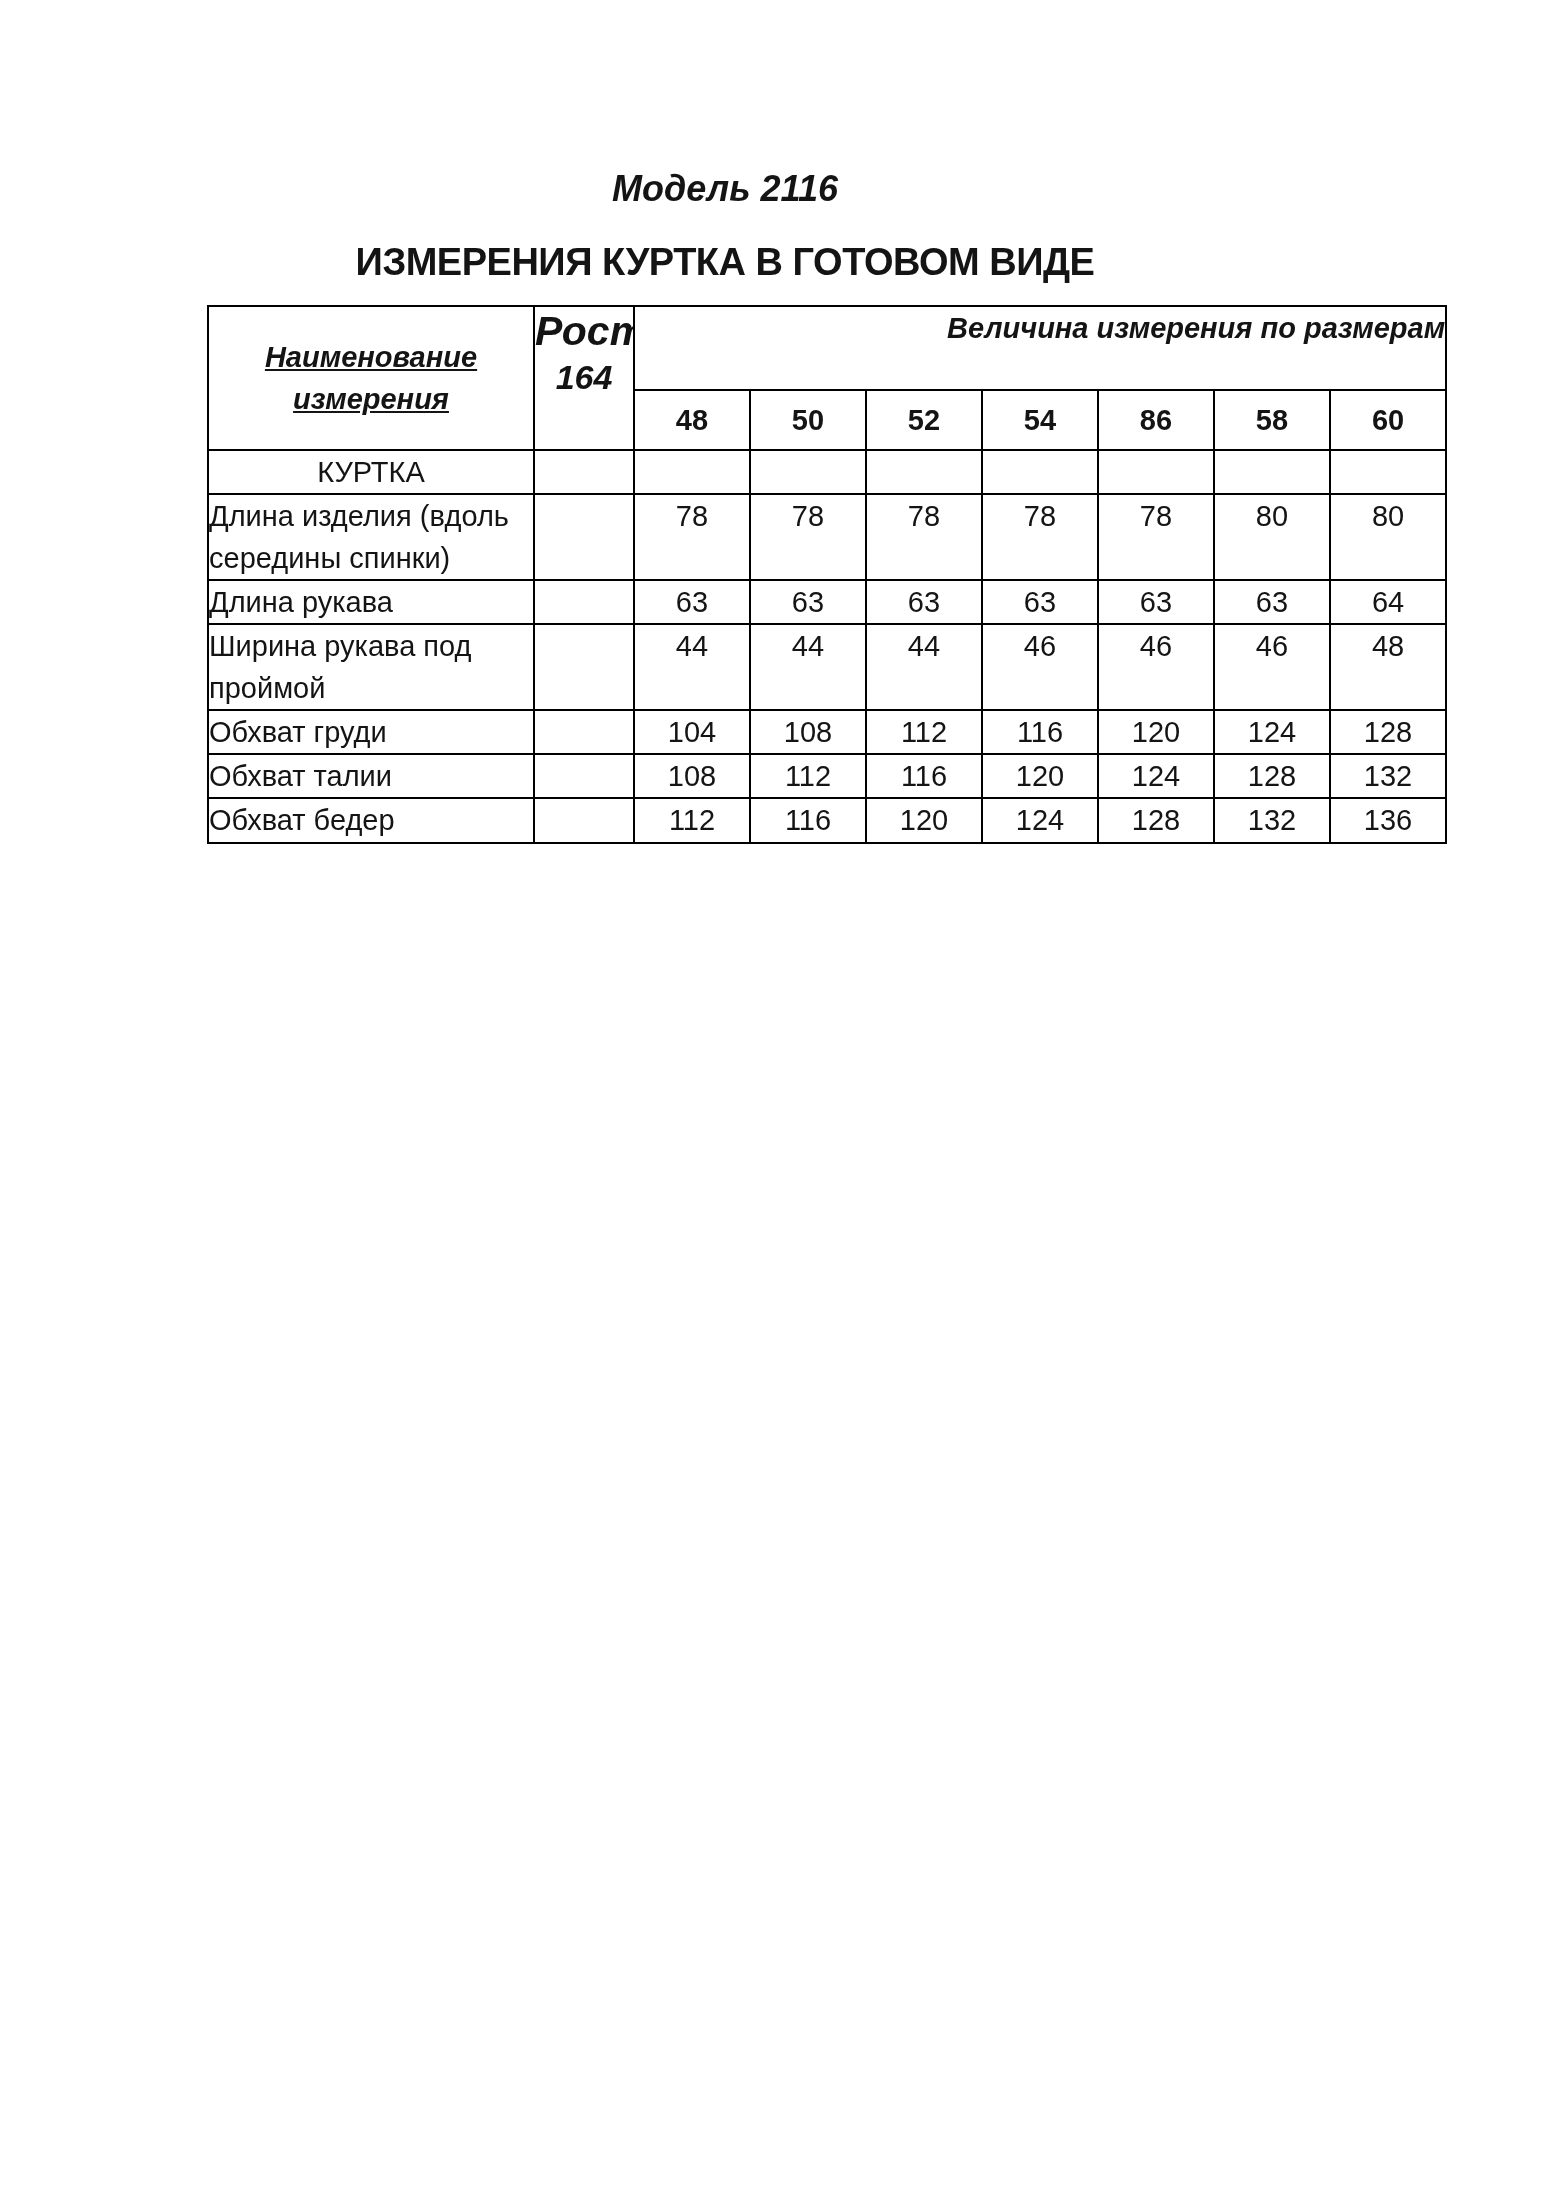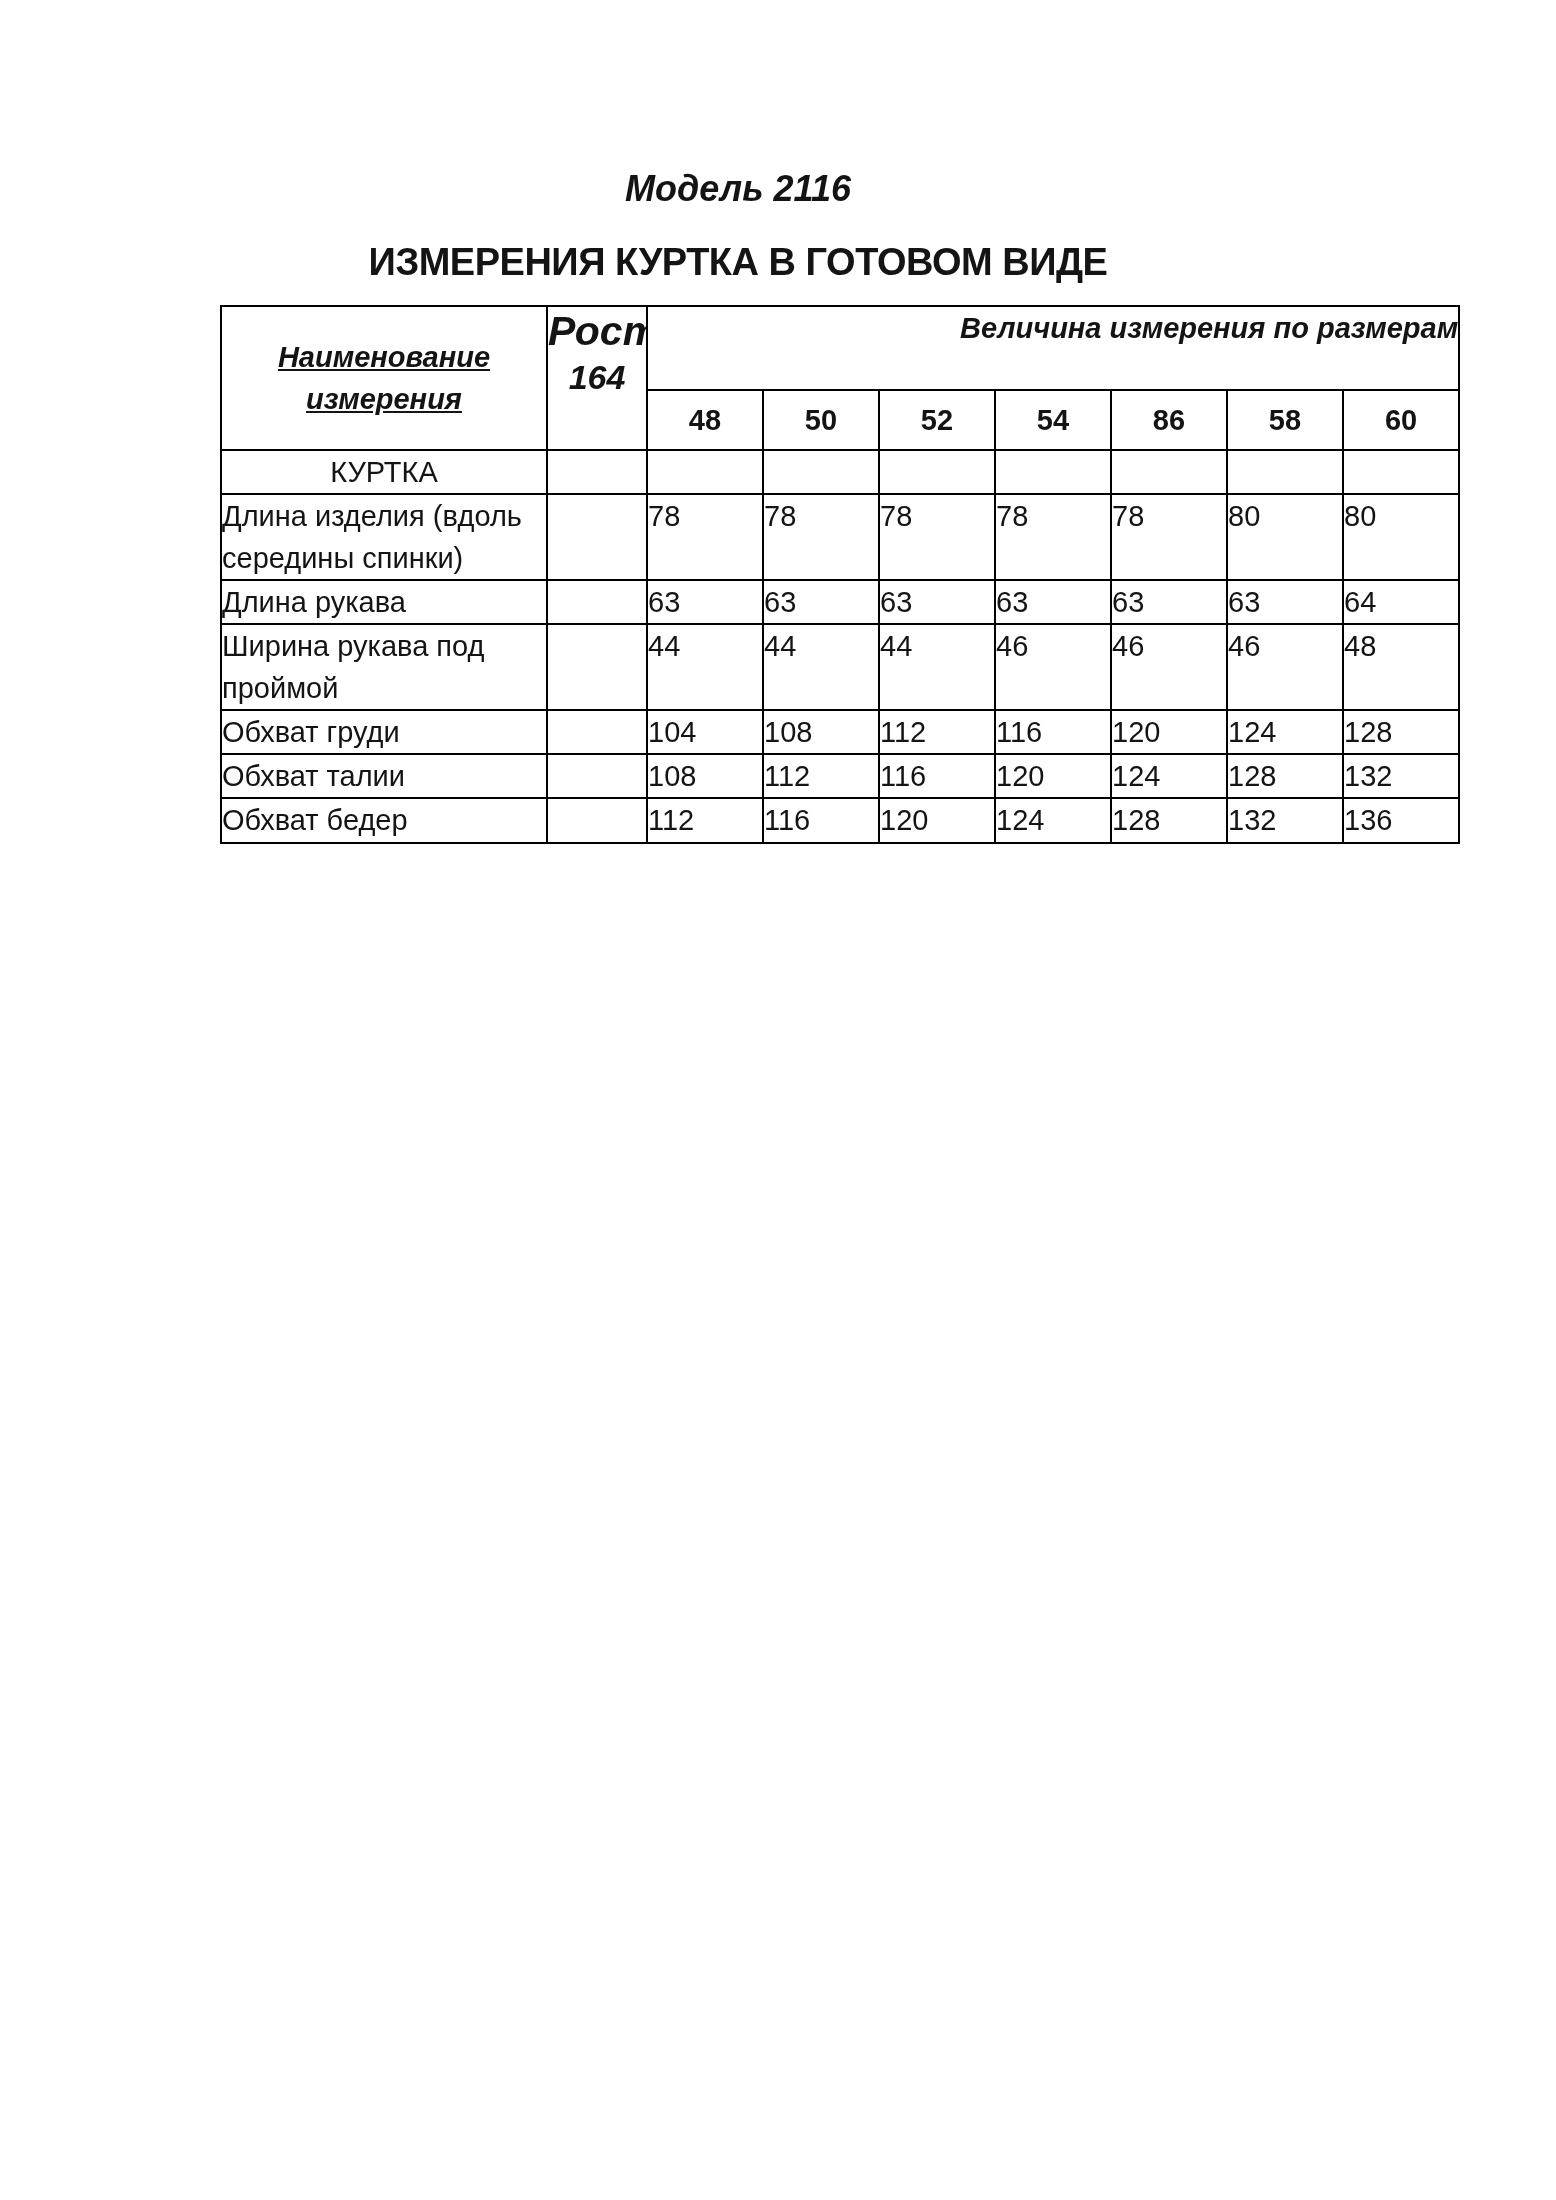--- a/index.html
+++ b/index.html
@@ -11,21 +11,21 @@
     position: relative;
     width: 1556px;
     height: 2200px;
     background: #ffffff;
     color: #141414;
     font-family: "Liberation Sans", sans-serif;
     overflow: hidden;
   }
   .content {
     position: absolute;
-    left: 220px;
+    left: 207px;
     top: 168px;
     width: 1036px;
   }
   .title {
     text-align: center;
     font-size: 36px;
     line-height: 1.15;
     font-weight: 700;
     font-style: italic;
     letter-spacing: 0px;
@@ -95,20 +95,21 @@
   }
   td.c-label {
     text-align: left;
     padding: 3px 10px 3px 12px;
     margin-left: 8px;
   }
   td.c-label.center {
     text-align: center;
   }
   td.c-val {
+    text-align: center;
     padding-top: 3px;
   }
 </style>
 </head>
 <body>
 
 <div class="page">
   <div class="content">
 
     <div class="title">Модель 2116</div>

